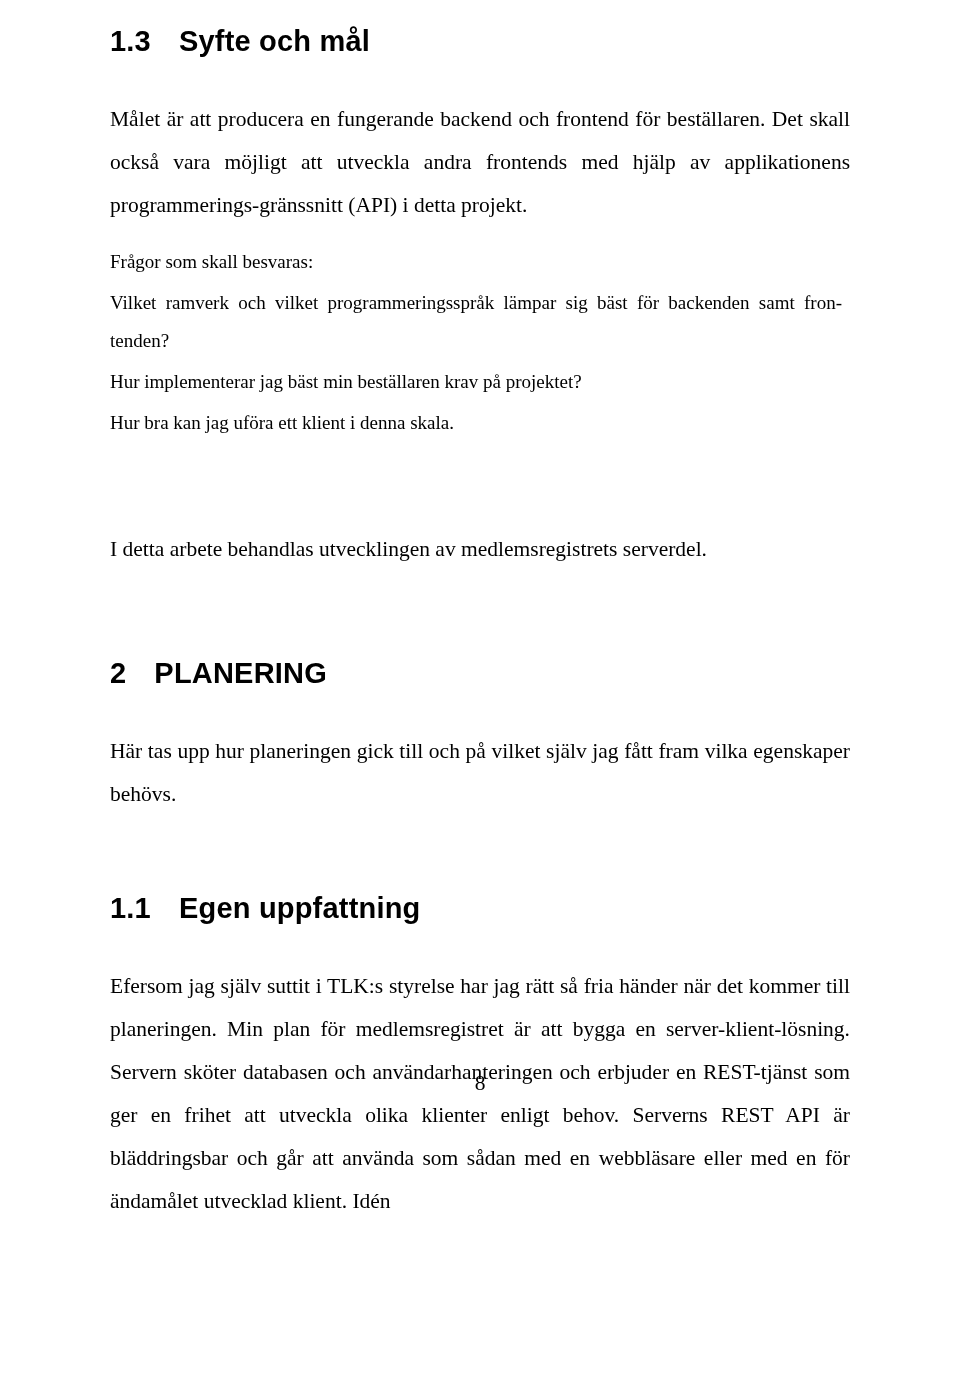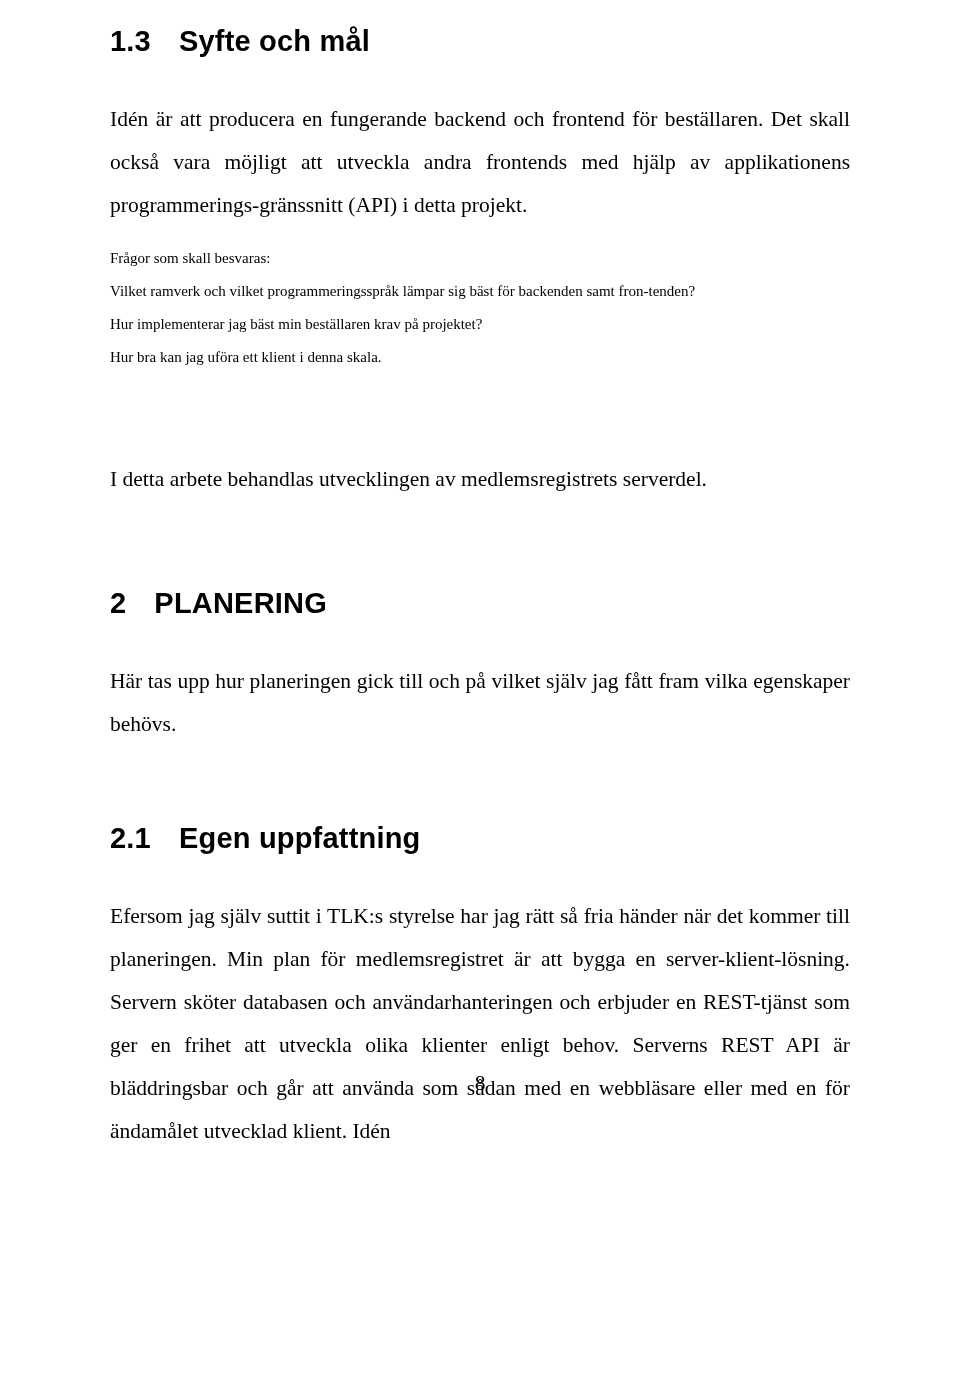--- a/index.html
+++ b/index.html
@@ -36,21 +36,21 @@
   }
   .h1 .num { margin-right: 28px; }
   .para {
     font-size: 21.5px;
     line-height: 2.0;
     margin: 0 0 16px 0;
     text-align: justify;
     text-justify: inter-word;
   }
   .q {
-    font-size: 15px;
+    font-size: 19px;
     line-height: 2.0;
     margin: 0 8px 3px 0;
     text-align: justify;
   }
   .section-gap-large { height: 86px; }
   .section-gap-xlarge { height: 86px; }
   .section-gap-med { height: 76px; }
   .footer-num {
     position: absolute;
     bottom: 32px;
@@ -62,21 +62,21 @@
 </style>
 </head>
 <body>
 
 <div class="page">
 
   <div class="h2">
     <span class="num">1.3</span><span>Syfte och mål</span>
   </div>
 
-  <p class="para">Idén är att producera en fungerande backend och frontend för beställaren. Det skall också vara möjligt att utveckla andra frontends med hjälp av applikationens programmerings-gränssnitt (API) i detta projekt.</p>
+  <p class="para">Målet är att producera en fungerande backend och frontend för beställaren. Det skall också vara möjligt att utveckla andra frontends med hjälp av applikationens programmerings-gränssnitt (API) i detta projekt.</p>
 
   <p class="q">Frågor som skall besvaras:</p>
   <p class="q">Vilket ramverk och vilket programmeringsspråk lämpar sig bäst för backenden samt fron-tenden?</p>
   <p class="q">Hur implementerar jag bäst min beställaren krav på projektet?</p>
   <p class="q" style="margin-bottom:0;">Hur bra kan jag uföra ett klient i denna skala.</p>
 
   <div class="section-gap-large"></div>
 
 
   <p class="para" style="margin-bottom:0;">I detta arbete behandlas utvecklingen av medlemsregistrets serverdel.</p>
@@ -85,19 +85,19 @@
 
   <div class="h1">
     <span class="num">2</span><span>PLANERING</span>
   </div>
 
   <p class="para" style="margin-bottom:0;">Här tas upp hur planeringen gick till och på vilket själv jag fått fram vilka egenskaper behövs.</p>
 
   <div class="section-gap-med"></div>
 
   <div class="h2">
-    <span class="num">2.1</span><span>Egen uppfattning</span>
+    <span class="num">1.1</span><span>Egen uppfattning</span>
   </div>
 
   <p class="para" style="margin-bottom:0;">Efersom jag själv suttit i TLK:s styrelse har jag rätt så fria händer när det kommer till planeringen. Min plan för medlemsregistret är att bygga en server-klient-lösning. Servern sköter databasen och användarhanteringen och erbjuder en REST-tjänst som ger en frihet att utveckla olika klienter enligt behov. Serverns REST API är bläddringsbar och går att använda som sådan med en webbläsare eller med en för ändamålet utvecklad klient. Idén</p>
 
   <div class="footer-num">8</div>
 </div>
 
 </body></html>

